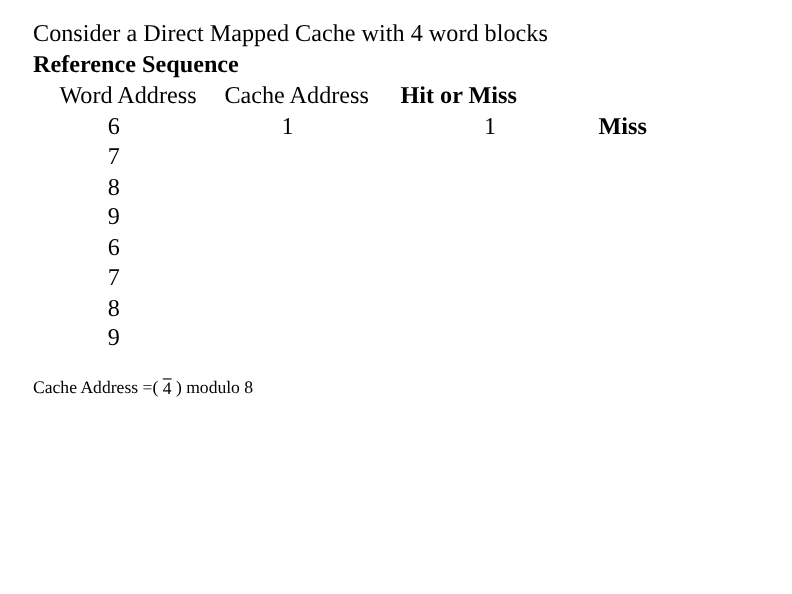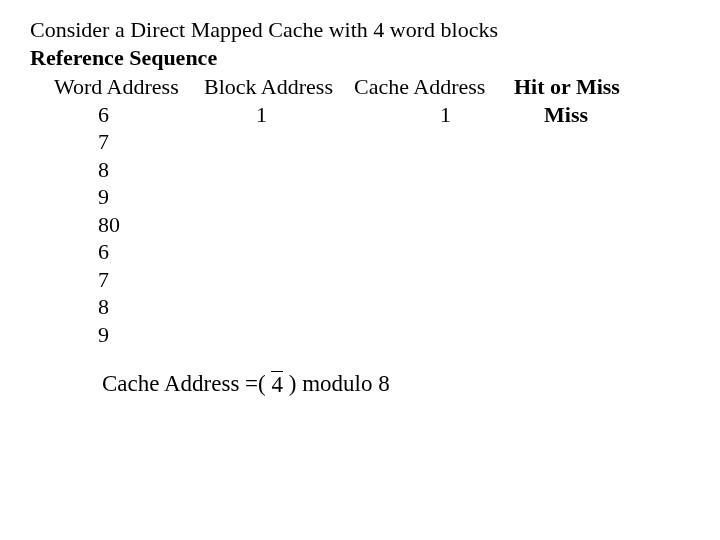--- a/index.html
+++ b/index.html
@@ -23,22 +23,21 @@
   .col-cache { width: 160px; }
   .col-hit { width: 140px; font-weight: bold; }
   .hdr { white-space: nowrap; }
   .data .col-word { padding-left: 44px; }
   .data .col-block { padding-left: 52px; }
   .data .col-cache { padding-left: 86px; }
   .data .col-hit { padding-left: 30px; }
   .formula-wrap {
     display: flex;
     align-items: flex-start;
-    margin-left: 72px;
-    font-size: 23px;
+    font-size: 16px;
   }
   .formula-left { white-space: pre; }
   .frac {
     display: inline-flex;
     flex-direction: column;
     align-items: center;
     line-height: 1.05;
     vertical-align: top;
   }
   .frac-line {
@@ -52,21 +51,20 @@
 <body>
 
 <div class="intro">
   <div>Consider a Direct Mapped Cache with 4 word blocks</div>
   <div class="ref-heading">Reference Sequence</div>
 </div>
 
 <div class="table-wrap">
   <div class="row hdr">
     <div class="col-word">Word Address</div>
-    <div class="col-block">Block Address</div>
     <div class="col-cache">Cache Address</div>
     <div class="col-hit">Hit or Miss</div>
   </div>
   <div class="row data">
     <div class="col-word">6</div>
     <div class="col-block">1</div>
     <div class="col-cache">1</div>
     <div class="col-hit">Miss</div>
   </div>
   <div class="row data">
@@ -76,26 +74,20 @@
     <div class="col-hit"></div>
   </div>
   <div class="row data">
     <div class="col-word">8</div>
     <div class="col-block"></div>
     <div class="col-cache"></div>
     <div class="col-hit"></div>
   </div>
   <div class="row data">
     <div class="col-word">9</div>
-    <div class="col-block"></div>
-    <div class="col-cache"></div>
-    <div class="col-hit"></div>
-  </div>
-  <div class="row data">
-    <div class="col-word">80</div>
     <div class="col-block"></div>
     <div class="col-cache"></div>
     <div class="col-hit"></div>
   </div>
   <div class="row data">
     <div class="col-word">6</div>
     <div class="col-block"></div>
     <div class="col-cache"></div>
     <div class="col-hit"></div>
   </div>

